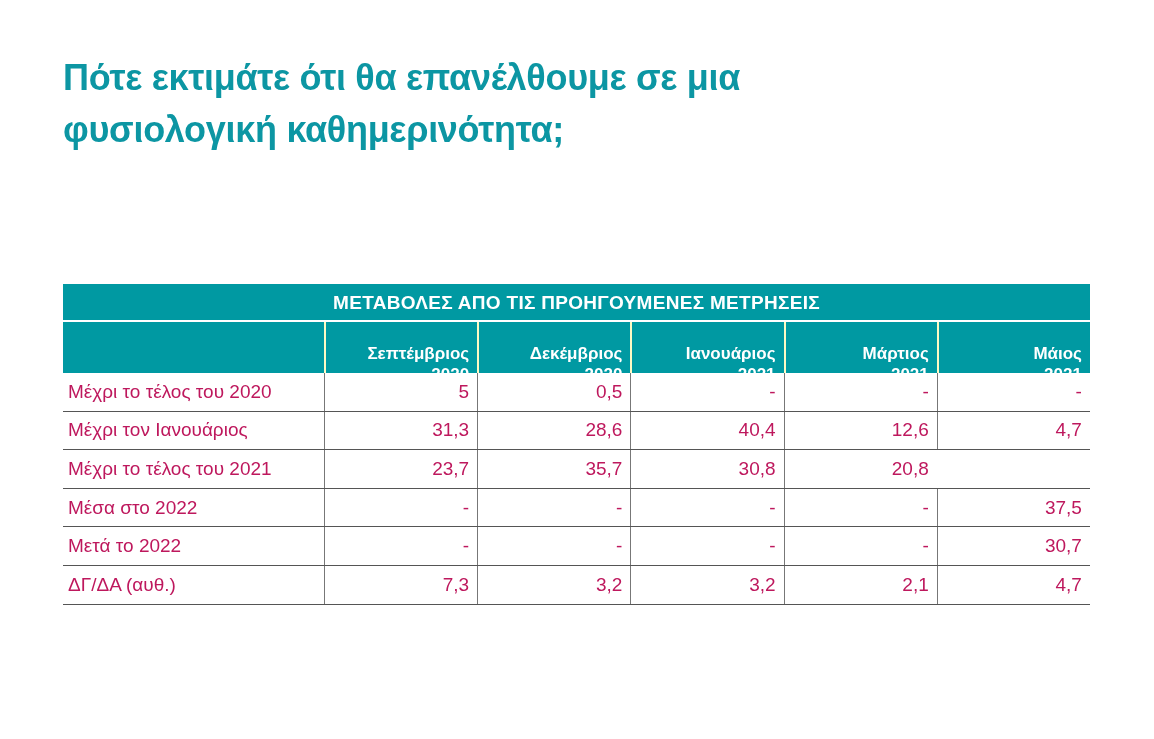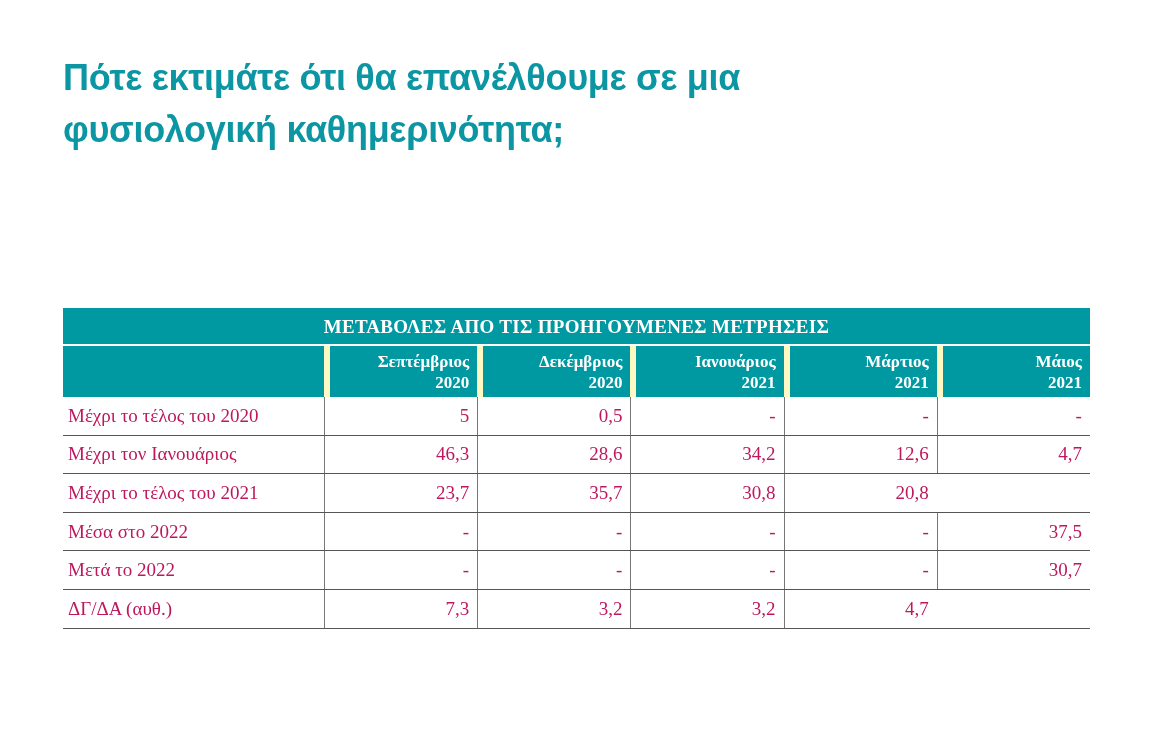--- a/index.html
+++ b/index.html
@@ -20,23 +20,22 @@
     font-size: 36px;
     font-weight: bold;
     line-height: 52px;
     color: #0c96a3;
     letter-spacing: -0.3px;
   }
 
   .data-table {
     position: absolute;
     left: 63px;
-    top: 308px;
+    top: 284px;
     width: 1027px;
-    font-family: Liberation Serif, serif;
   }
 
   .tbl-title {
     height: 38px;
     background: #0099a2;
     color: #ffffff;
     font-size: 19px;
     font-weight: bold;
     text-align: center;
     line-height: 37px;
@@ -45,26 +44,26 @@
   }
 
   .tbl-head {
     display: flex;
     height: 51px;
     background: #0099a2;
   }
   .head-spacer { flex: 0 0 261px; }
   .head-col {
     flex: 0 0 153.2px;
-    border-left: 6px solid #fef9c3;
+    border-left: 2px solid #fef9c3;
     color: #ffffff;
     font-size: 17px;
     font-weight: bold;
     text-align: right;
-    padding: 5px 8px 0 0;
+    padding: 21px 8px 0 0;
     line-height: 21px;
   }
   .head-col .year { display: block; }
 
   .tbl-row {
     display: flex;
     height: 38.6px;
     border-bottom: 1px solid #555555;
     align-items: stretch;
     color: #be185d;
@@ -124,23 +123,23 @@
       <div class="cell-label">Μέχρι το τέλος του 2020</div>
       <div class="cell-val">5</div>
       <div class="cell-val">0,5</div>
       <div class="cell-val">-</div>
       <div class="cell-val">-</div>
       <div class="cell-val">-</div>
     </div>
 
     <div class="tbl-row">
       <div class="cell-label">Μέχρι τον Ιανουάριος</div>
-      <div class="cell-val">46,3</div>
+      <div class="cell-val">31,3</div>
       <div class="cell-val">28,6</div>
-      <div class="cell-val">34,2</div>
+      <div class="cell-val">40,4</div>
       <div class="cell-val">12,6</div>
       <div class="cell-val">4,7</div>
     </div>
 
     <div class="tbl-row">
       <div class="cell-label">Μέχρι το τέλος του 2021</div>
       <div class="cell-val">23,7</div>
       <div class="cell-val">35,7</div>
       <div class="cell-val">30,8</div>
       <div class="cell-val">20,8</div>
@@ -163,17 +162,18 @@
       <div class="cell-val">-</div>
       <div class="cell-val">-</div>
       <div class="cell-val">30,7</div>
     </div>
 
     <div class="tbl-row">
       <div class="cell-label">ΔΓ/ΔΑ (αυθ.)</div>
       <div class="cell-val">7,3</div>
       <div class="cell-val">3,2</div>
       <div class="cell-val">3,2</div>
+      <div class="cell-val">2,1</div>
       <div class="cell-val">4,7</div>
     </div>
 
   </div>
 </div>
 
 </body></html>

